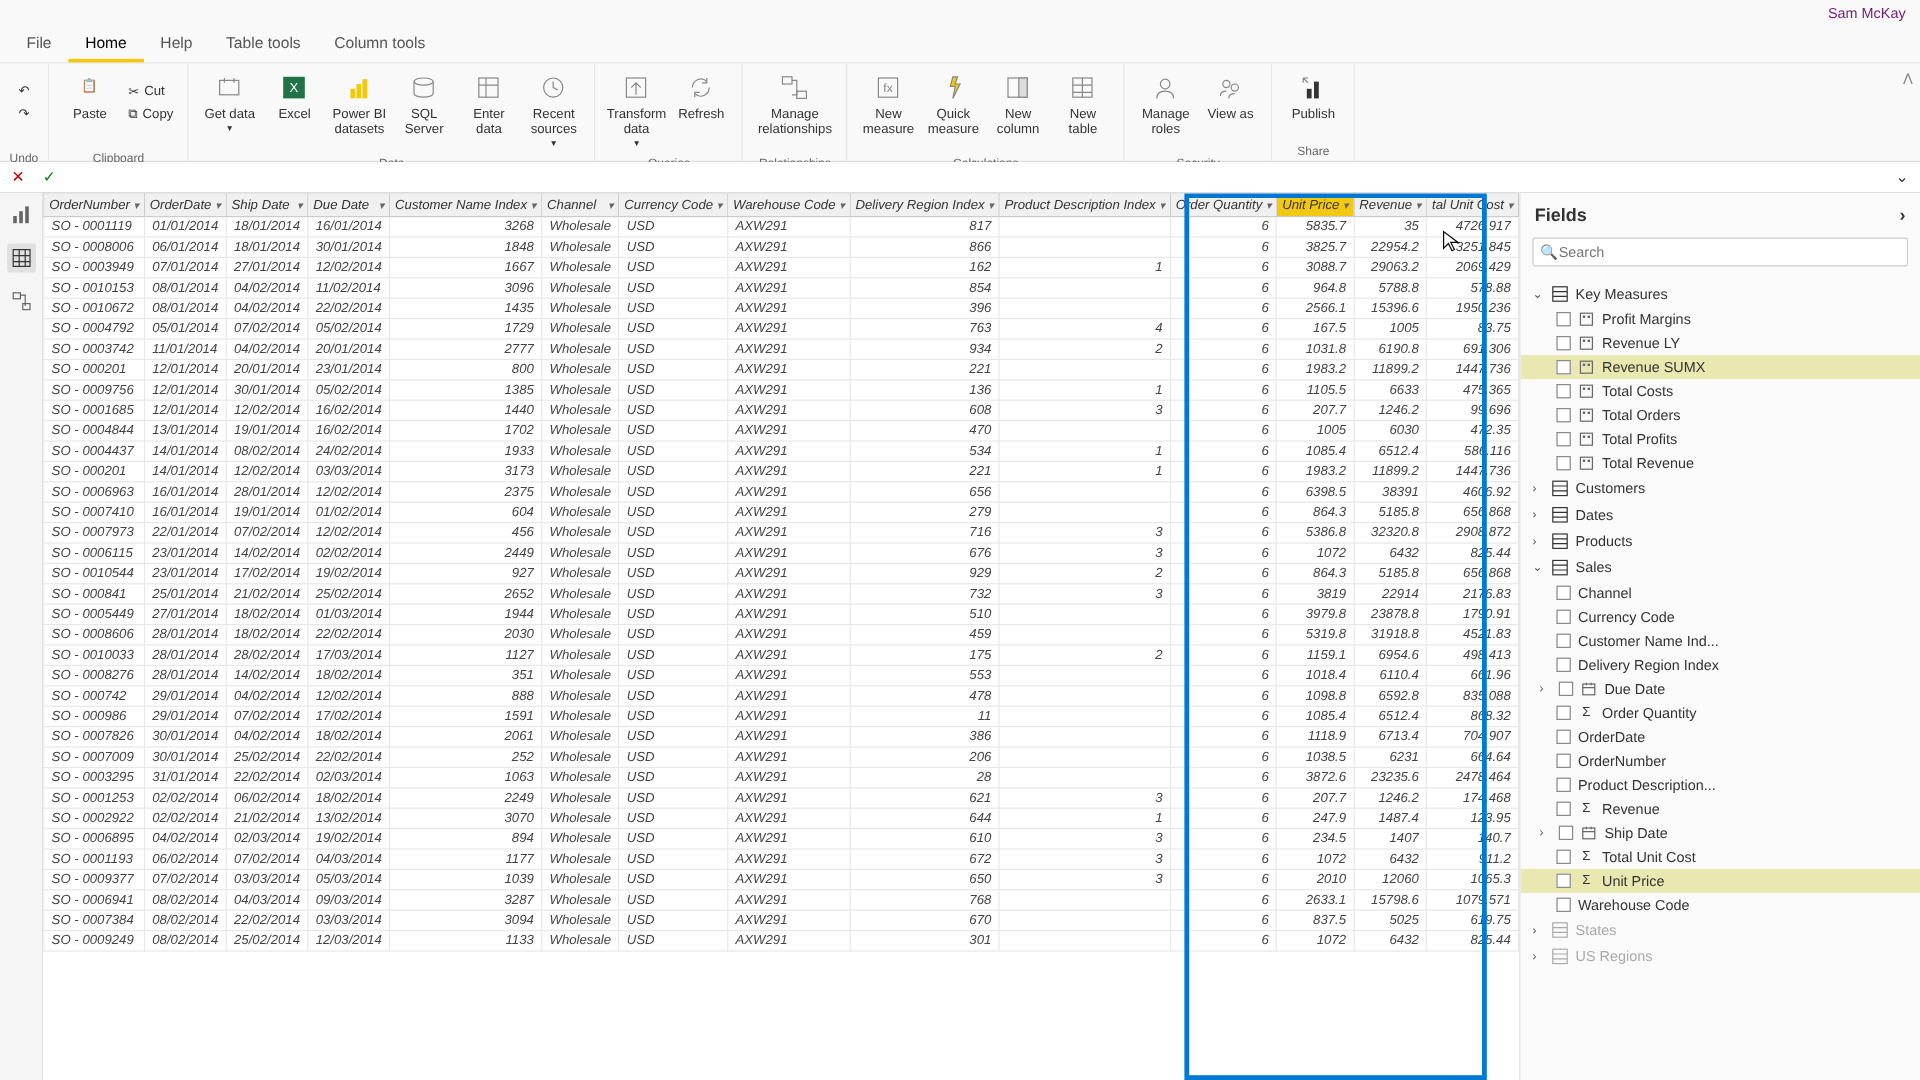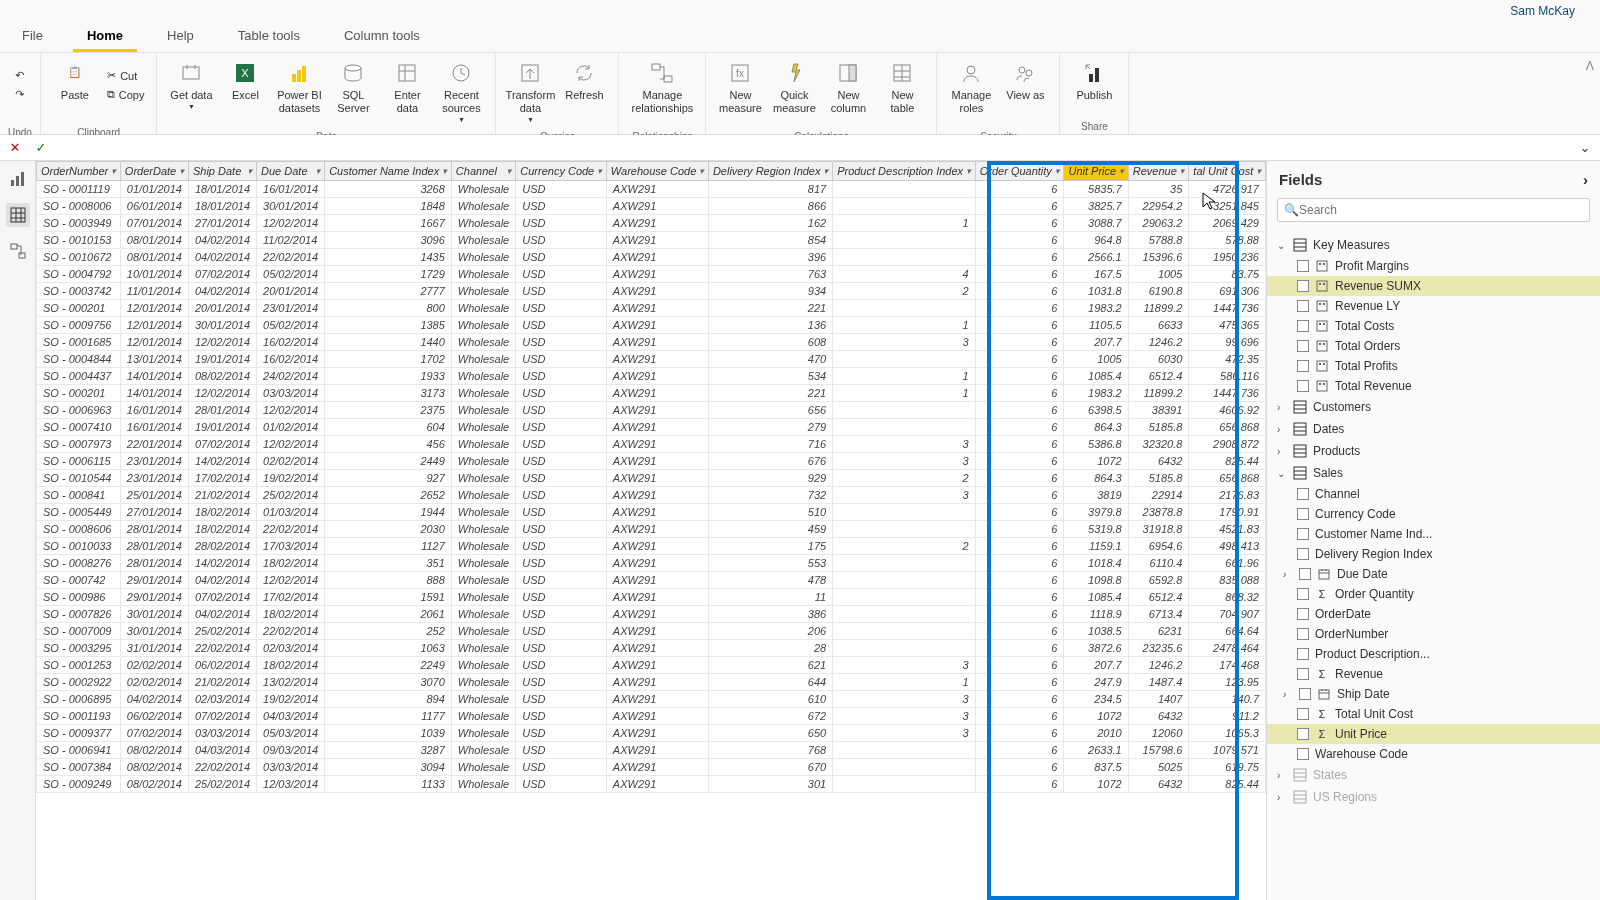--- a/index.html
+++ b/index.html
@@ -1,21 +1,21 @@
 <!DOCTYPE html>
 <html><head>
 <meta charset="utf-8">
 <style>
 *{box-sizing:border-box;margin:0;padding:0;font-family:'Segoe UI',Arial,sans-serif}
 body{background:#f3f3f3;font-size:12px;color:#333;overflow:hidden}
 .app{display:flex;flex-direction:column;height:900px;width:1600px;background:#fff}
-.titlebar{height:22px;display:flex;justify-content:flex-end;align-items:center;padding:0 25px;font-size:12px;color:#0c4a6e;background:#f9f9f9}
-.ribbon-tabs{display:flex;gap:16px;padding:0 8px;background:#f9f9f9;border-bottom:1px solid #e0e0e0}
+.titlebar{height:22px;display:flex;justify-content:flex-end;align-items:center;padding:0 12px;font-size:12px;color:#701a75;background:#f9f9f9}
+.ribbon-tabs{display:flex;gap:0;padding:0 8px;background:#f9f9f9;border-bottom:1px solid #e0e0e0}
 .ribbon-tab{padding:6px 14px;font-size:13px;color:#555;cursor:pointer}
-.ribbon-tab.active{color:#000;border-bottom:3px solid #f2c811;font-weight:700}
+.ribbon-tab.active{color:#000;border-bottom:3px solid #f2c811;font-weight:400}
 .ribbon{display:flex;background:#f9f9f9;border-bottom:1px solid #ddd;height:82px}
 .ribbon-group{display:flex;flex-direction:column;align-items:center;padding:2px 8px;border-right:1px solid #e6e6e6}
 .ribbon-group-items{display:flex;align-items:flex-start;gap:2px;height:64px}
 .ribbon-group-label{font-size:10px;color:#666;margin-top:12px}
 .ribbon-btn-lg{display:flex;flex-direction:column;align-items:center;justify-content:flex-start;width:52px;padding:4px 2px;font-size:11px;color:#333;cursor:pointer;text-align:center;line-height:1.2}
 .ribbon-btn-lg .ico{width:28px;height:28px;display:flex;align-items:center;justify-content:center;margin-bottom:2px}
 .ribbon-btn-sm{display:flex;align-items:center;gap:4px;padding:2px 4px;font-size:11px;color:#333;cursor:pointer}
 .small-stack{display:flex;flex-direction:column;justify-content:center;gap:2px;height:60px}
 .formula-bar{display:flex;align-items:center;height:26px;border-bottom:1px solid #ddd;padding:0 6px;gap:8px;background:#fff}
 .fb-btn{width:18px;height:18px;display:flex;align-items:center;justify-content:center;cursor:pointer;font-size:13px}
@@ -478,21 +478,21 @@
               <td>AXW291</td>
               <td class="num">396</td>
               <td class="num"></td>
               <td class="num">6</td>
               <td class="num">2566.1</td>
               <td class="num">15396.6</td>
               <td class="num">1950.236</td>
             </tr>
             <tr class="r">
               <td>SO - 0004792</td>
-              <td>10/01/2014</td>
+              <td>05/01/2014</td>
               <td>07/02/2014</td>
               <td>05/02/2014</td>
               <td class="num">1729</td>
               <td>Wholesale</td>
               <td>USD</td>
               <td>AXW291</td>
               <td class="num">763</td>
               <td class="num">4</td>
               <td class="num">6</td>
               <td class="num">167.5</td>
@@ -1013,41 +1013,41 @@
             <span class="cb"></span>
             <span class="fg-ico">
               <svg width="12" height="12">
                 <rect x="1" y="1" width="10" height="10" fill="none" stroke="#666"></rect>
                 <rect x="3" y="3" width="2" height="2" fill="#666"></rect>
                 <rect x="7" y="3" width="2" height="2" fill="#666"></rect>
               </svg>
             </span>
             <span>Profit Margins</span>
           </div>
-          <div class="field-item sel">
+          <div class="field-item">
             <span class="cb"></span>
             <span class="fg-ico">
               <svg width="12" height="12">
                 <rect x="1" y="1" width="10" height="10" fill="none" stroke="#666"></rect>
                 <rect x="3" y="3" width="2" height="2" fill="#666"></rect>
                 <rect x="7" y="3" width="2" height="2" fill="#666"></rect>
               </svg>
             </span>
-            <span>Revenue SUMX</span>
-          </div>
-          <div class="field-item">
+            <span>Revenue LY</span>
+          </div>
+          <div class="field-item sel">
             <span class="cb"></span>
             <span class="fg-ico">
               <svg width="12" height="12">
                 <rect x="1" y="1" width="10" height="10" fill="none" stroke="#666"></rect>
                 <rect x="3" y="3" width="2" height="2" fill="#666"></rect>
                 <rect x="7" y="3" width="2" height="2" fill="#666"></rect>
               </svg>
             </span>
-            <span>Revenue LY</span>
+            <span>Revenue SUMX</span>
           </div>
           <div class="field-item">
             <span class="cb"></span>
             <span class="fg-ico">
               <svg width="12" height="12">
                 <rect x="1" y="1" width="10" height="10" fill="none" stroke="#666"></rect>
                 <rect x="3" y="3" width="2" height="2" fill="#666"></rect>
                 <rect x="7" y="3" width="2" height="2" fill="#666"></rect>
               </svg>
             </span>

